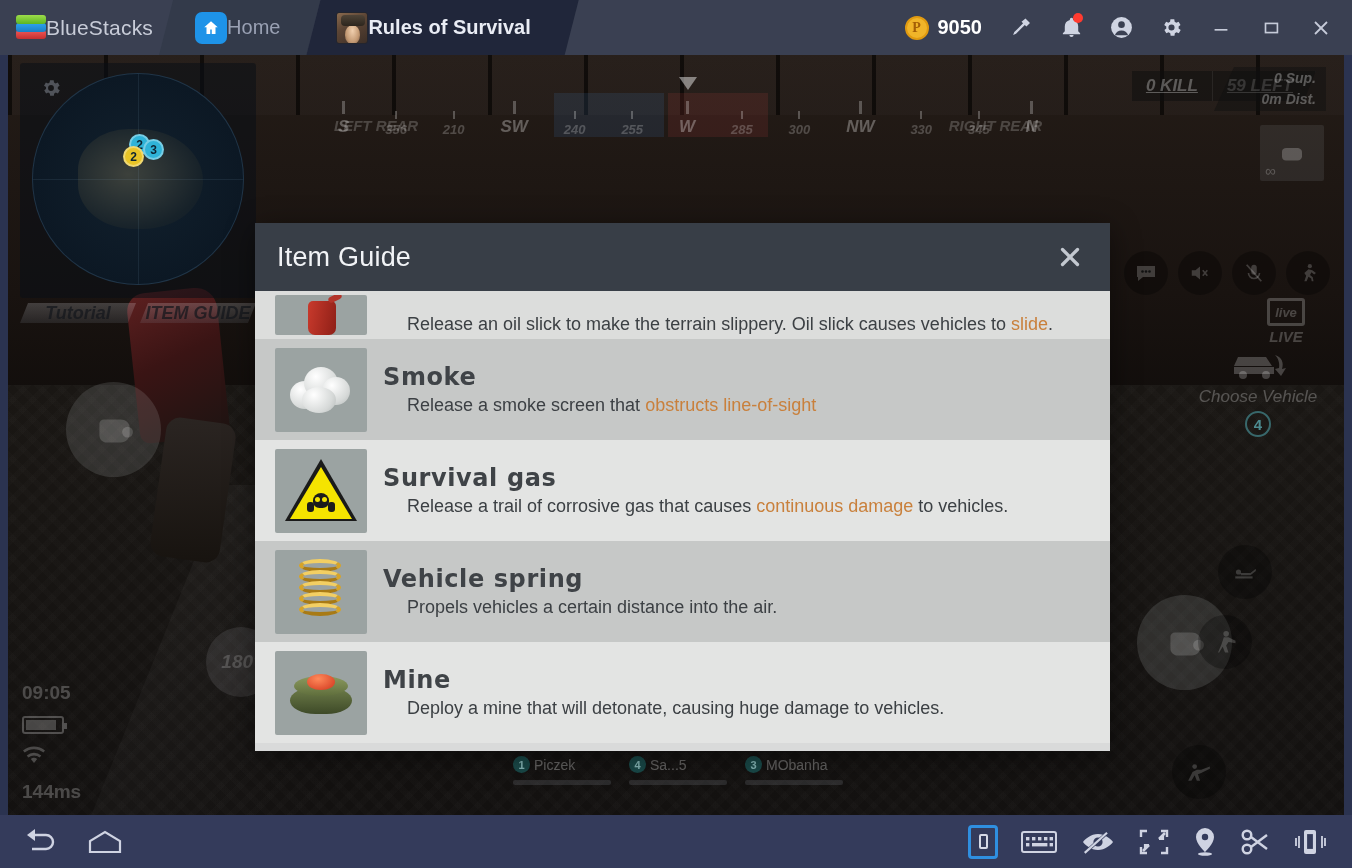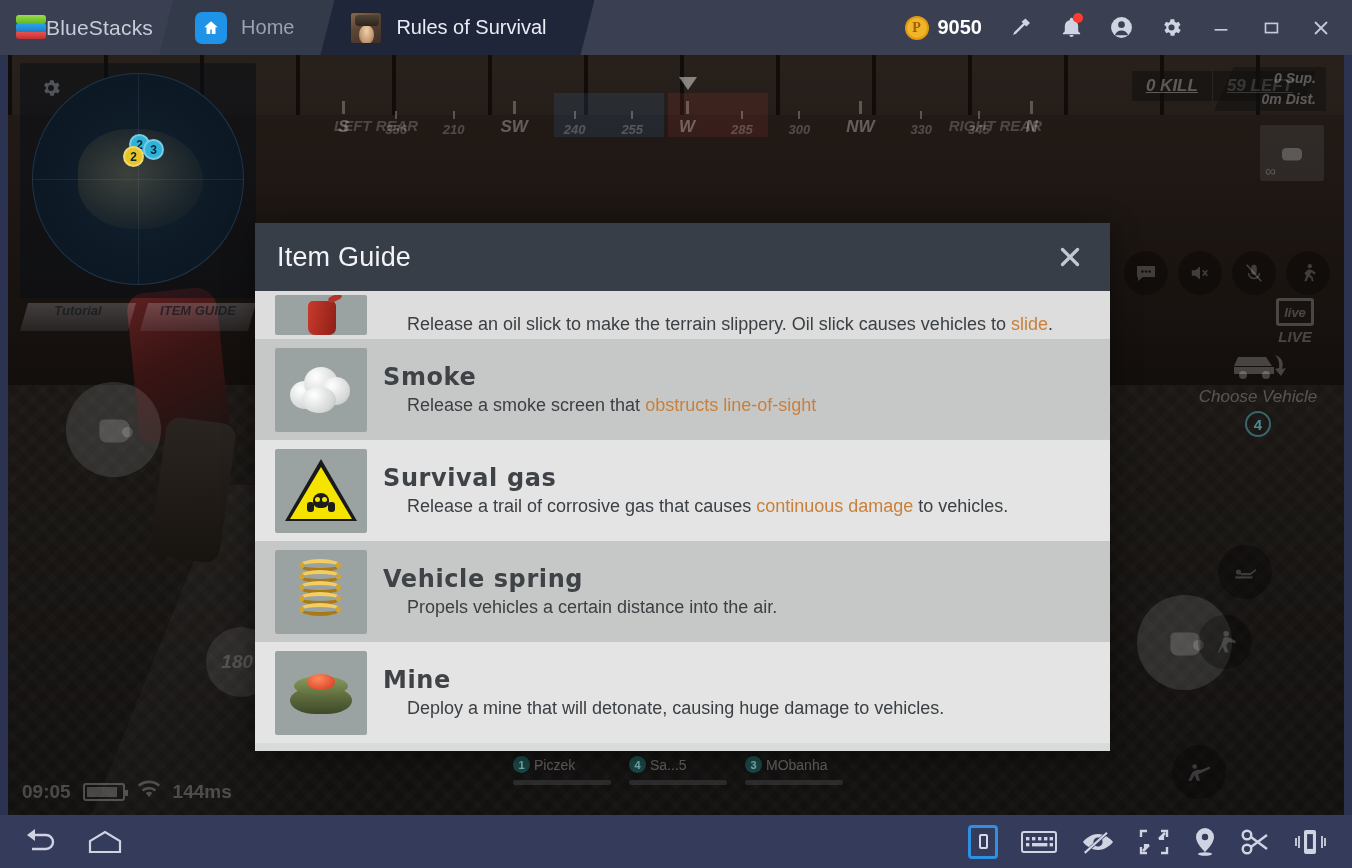--- a/index.html
+++ b/index.html
@@ -27,38 +27,39 @@
   .bs-logo i {
     position: absolute; left: 0; width: 30px; height: 9px; border-radius: 3px;
     display: block;
   }
   .bs-logo i:nth-child(1){ top: 0px; background: linear-gradient(180deg,#9ddc4a,#5cb522); z-index: 3;}
   .bs-logo i:nth-child(2){ top: 8px; background: linear-gradient(180deg,#2ea3ef,#1a7fc4); z-index: 2;}
   .bs-logo i:nth-child(3){ top: 15px; background: linear-gradient(180deg,#f05a5a,#c62f2f); z-index: 1;}
   .bs-name { color: #c8ccd8; font-size: 21px; letter-spacing: .2px; }
 
   .tab {
-    height: 55px; display: flex; align-items: center; gap: 14px;
+    height: 55px; display: flex; align-items: center; 
     padding: 0 26px 0 30px;
     position: relative;
     color: #9aa1b4; font-size: 20px;
   }
   .tab::before, .tab::after {
     content: ""; position: absolute; top: 0; width: 26px; height: 55px;
   }
   .tab-home {
     background: #333a4a; margin-left: 6px;
     clip-path: polygon(14px 0, 100% 0, calc(100% - 14px) 100%, 0 100%);
     padding-left: 36px; padding-right: 40px;
   }
   .tab-game {
     background: #20263a; color: #e9ecf4;
     clip-path: polygon(14px 0, 100% 0, calc(100% - 14px) 100%, 0 100%);
     padding-left: 30px; padding-right: 48px;
     margin-left: -14px;
+    font-weight: bold;
   }
   .tab-icon-home {
     width: 32px; height: 32px; border-radius: 7px; background: #1e93e8;
     display: flex; align-items: center; justify-content: center; flex: none;
   }
   .tab-icon-game {
     width: 32px; height: 32px; border-radius: 3px; flex: none;
     background: linear-gradient(150deg,#8a6a4e 0%, #5c4535 40%, #3d2f27 100%);
     position: relative; overflow: hidden;
     border: 1px solid #23252e;
@@ -198,25 +199,25 @@
   .mm-pin.p1 { left: 96px; top: 60px; background: #2fb3d8; }
   .mm-pin.p2 { left: 90px; top: 72px; background: #e8c427; }
   .mm-pin.p3 { left: 110px; top: 65px; background: #2fb3d8; }
   .mm-gear { position:absolute; left: 20px; top: 14px; color: rgba(200,210,225,.33); }
 
   .mm-buttons {
     position:absolute; left: 12px; top: 248px; width: 236px; height: 34px;
     display:flex; gap: 4px;
   }
   .mm-btn {
-    flex: 1; height: 28px;
+    flex: 1; height: 20px;
     background: linear-gradient(180deg, rgba(235,238,245,.20), rgba(140,150,165,.14));
     clip-path: polygon(8px 0, 100% 0, calc(100% - 8px) 100%, 0 100%);
-    display:flex; align-items:flex-start; justify-content:center; gap: 6px;
-    color: rgba(20,22,28,.72); font-size: 13px; font-weight: bold; font-style: italic;
+    display:flex; align-items:center; justify-content:center; gap: 6px;
+    color: rgba(20,22,28,.72); font-size: 18px; font-weight: bold; font-style: italic;
   }
 
   
   .hud-kills {
     position:absolute; right: 28px; top: 16px; height: 30px;
     display:flex; align-items:stretch;
   }
   .hud-kills .seg {
     background: rgba(15,15,15,.55); color: rgba(255,255,255,.30);
     font-size: 17px; font-weight: bold; font-style: italic;
@@ -245,21 +246,21 @@
   .right-icons {
     position:absolute; right: 14px; top: 196px; display:flex; gap: 10px; align-items:center;
     color: rgba(255,255,255,.20);
   }
   .ri-circle {
     width: 44px; height: 44px; border-radius: 50%;
     background: rgba(0,0,0,.30);
     display:flex; align-items:center; justify-content:center;
   }
   .live-badge {
-    position:absolute; right: 30px; top: 243px; text-align:center; color: rgba(255,255,255,.22);
+    position:absolute; right: 39px; top: 243px; text-align:center; color: rgba(255,255,255,.22);
   }
   .live-badge .lb-box {
     width: 38px; height: 28px; border: 3px solid rgba(255,255,255,.22); border-radius: 3px;
     display:flex; align-items:center; justify-content:center; margin: 0 auto;
     font-size: 13px; font-weight: bold; font-style: italic;
   }
   .live-badge .lb-txt { font-size: 15px; font-weight: bold; font-style: italic; margin-top: 2px;}
   .choose-veh {
     position:absolute; right: 6px; top: 290px; width: 160px; text-align:center;
     color: rgba(255,255,255,.26);
@@ -310,22 +311,22 @@
   .squad .member .mbar { height: 5px; background: rgba(170,175,185,.16); border-radius: 2px; margin-top: 7px;}
   .num-badge {
     width: 17px; height: 17px; border-radius: 50%; flex: none;
     background: rgba(30,140,140,.45); color: rgba(190,240,240,.65);
     font-size: 11px; font-weight: bold;
     display:flex; align-items:center; justify-content:center;
   }
 
   .statusbar {
     position:absolute; left: 14px; bottom: 12px;
-    display:flex; align-items:center; gap: 12px;
-    color: rgba(255,255,255,.23); font-size: 19px; font-weight: bold;
+    display:flex; gap: 12px;
+    color: rgba(255,255,255,.23); font-size: 19px; font-weight: bold; flex-direction: column;
   }
   .battery {
     width: 42px; height: 18px; border: 2px solid rgba(255,255,255,.25); border-radius: 3px;
     position: relative;
   }
   .battery::after {
     content:""; position:absolute; right: -5px; top: 5px; width: 3px; height: 6px;
     background: rgba(255,255,255,.25);
   }
   .battery i { position:absolute; left:2px; top:2px; bottom:2px; width: 80%; background: rgba(255,255,255,.22); display:block;}

